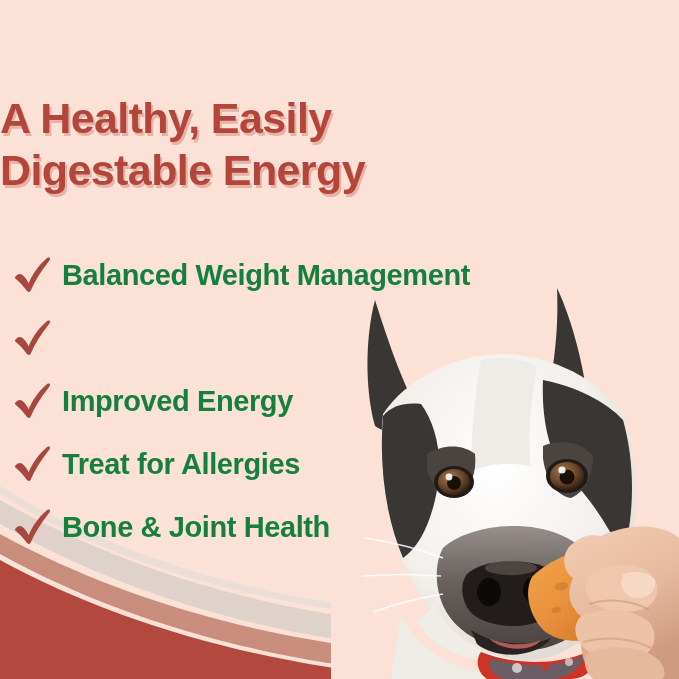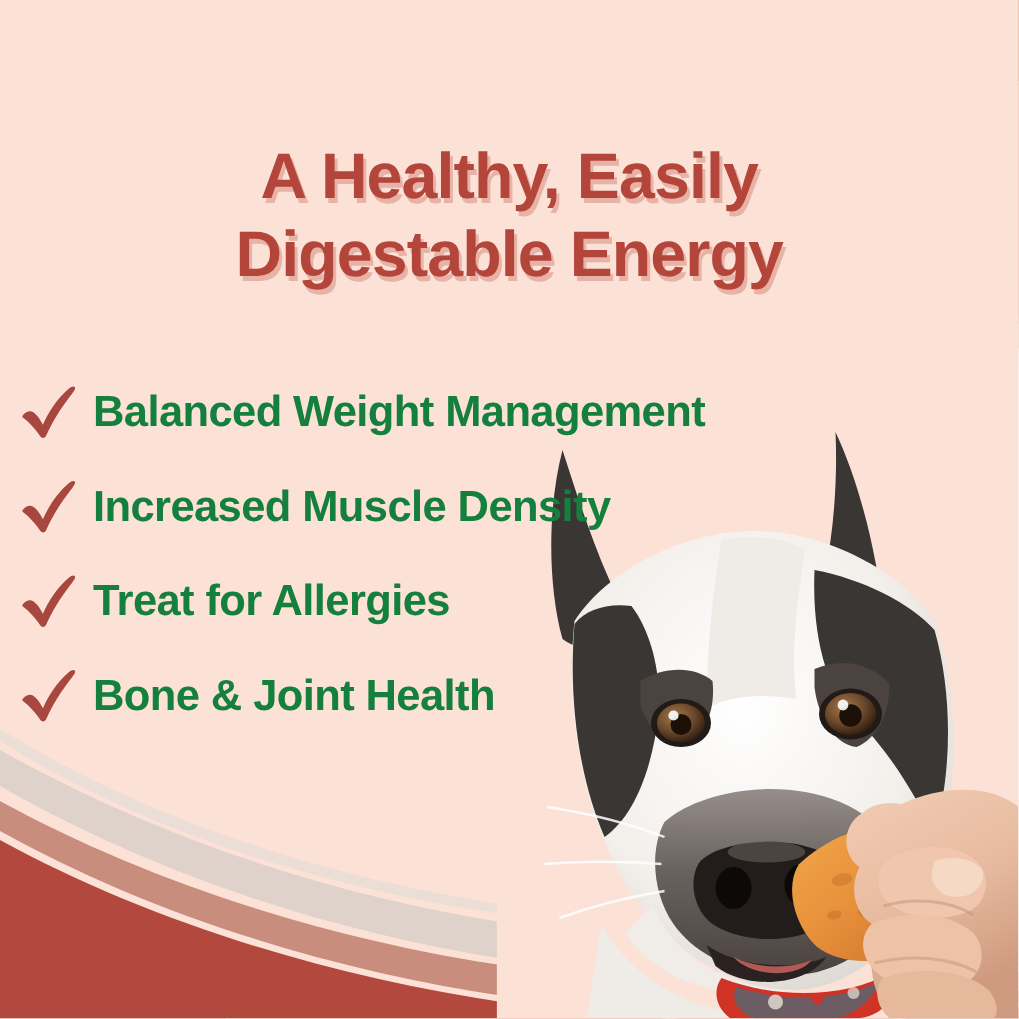--- a/index.html
+++ b/index.html
@@ -35,21 +35,21 @@
     overflow: hidden;
   }
   #dog-photo svg { display: block; }
 
   
   #headline {
     position: absolute;
     left: 0;
     top: 92px;
     width: 679px;
-    text-align: center;
+    text-align: left;
     z-index: 5;
     pointer-events: none;
   }
   .headline-line {
     display: block;
     font-family: "Liberation Sans", sans-serif;
     font-weight: 700;
     font-size: 43px;
     line-height: 52px;
     letter-spacing: -0.6px;
@@ -158,23 +158,34 @@
     <div class="benefit-row">
       <span class="check-wrap">
         <svg viewBox="0 0 46 40" width="46" height="40">
           <path d="M3.5,21.5 C5.5,19.2 8.0,18.4 10.2,19.8 C12.6,21.3 14.8,24.6 16.6,28.2
                    C20.0,20.2 26.0,10.8 34.0,4.0 C35.6,2.6 37.2,2.2 37.9,3.1
                    C38.5,3.9 37.7,5.3 36.3,7.1 C28.6,16.8 22.6,26.6 18.9,35.2
                    C18.0,37.2 16.1,37.6 14.8,35.8 C11.6,31.4 7.6,26.6 3.9,23.9
                    C2.7,23.0 2.6,22.4 3.5,21.5 Z" fill="#a8473e"></path>
         </svg>
       </span>
-      <span class="benefit-label">Increased Muscle Density</span>
-    </div>
-
+    </div>
+
+    <div class="benefit-row">
+      <span class="check-wrap">
+        <svg viewBox="0 0 46 40" width="46" height="40">
+          <path d="M3.5,21.5 C5.5,19.2 8.0,18.4 10.2,19.8 C12.6,21.3 14.8,24.6 16.6,28.2
+                   C20.0,20.2 26.0,10.8 34.0,4.0 C35.6,2.6 37.2,2.2 37.9,3.1
+                   C38.5,3.9 37.7,5.3 36.3,7.1 C28.6,16.8 22.6,26.6 18.9,35.2
+                   C18.0,37.2 16.1,37.6 14.8,35.8 C11.6,31.4 7.6,26.6 3.9,23.9
+                   C2.7,23.0 2.6,22.4 3.5,21.5 Z" fill="#a8473e"></path>
+        </svg>
+      </span>
+      <span class="benefit-label">Improved Energy</span>
+    </div>
 
     <div class="benefit-row">
       <span class="check-wrap">
         <svg viewBox="0 0 46 40" width="46" height="40">
           <path d="M3.5,21.5 C5.5,19.2 8.0,18.4 10.2,19.8 C12.6,21.3 14.8,24.6 16.6,28.2
                    C20.0,20.2 26.0,10.8 34.0,4.0 C35.6,2.6 37.2,2.2 37.9,3.1
                    C38.5,3.9 37.7,5.3 36.3,7.1 C28.6,16.8 22.6,26.6 18.9,35.2
                    C18.0,37.2 16.1,37.6 14.8,35.8 C11.6,31.4 7.6,26.6 3.9,23.9
                    C2.7,23.0 2.6,22.4 3.5,21.5 Z" fill="#a8473e"></path>
         </svg>

